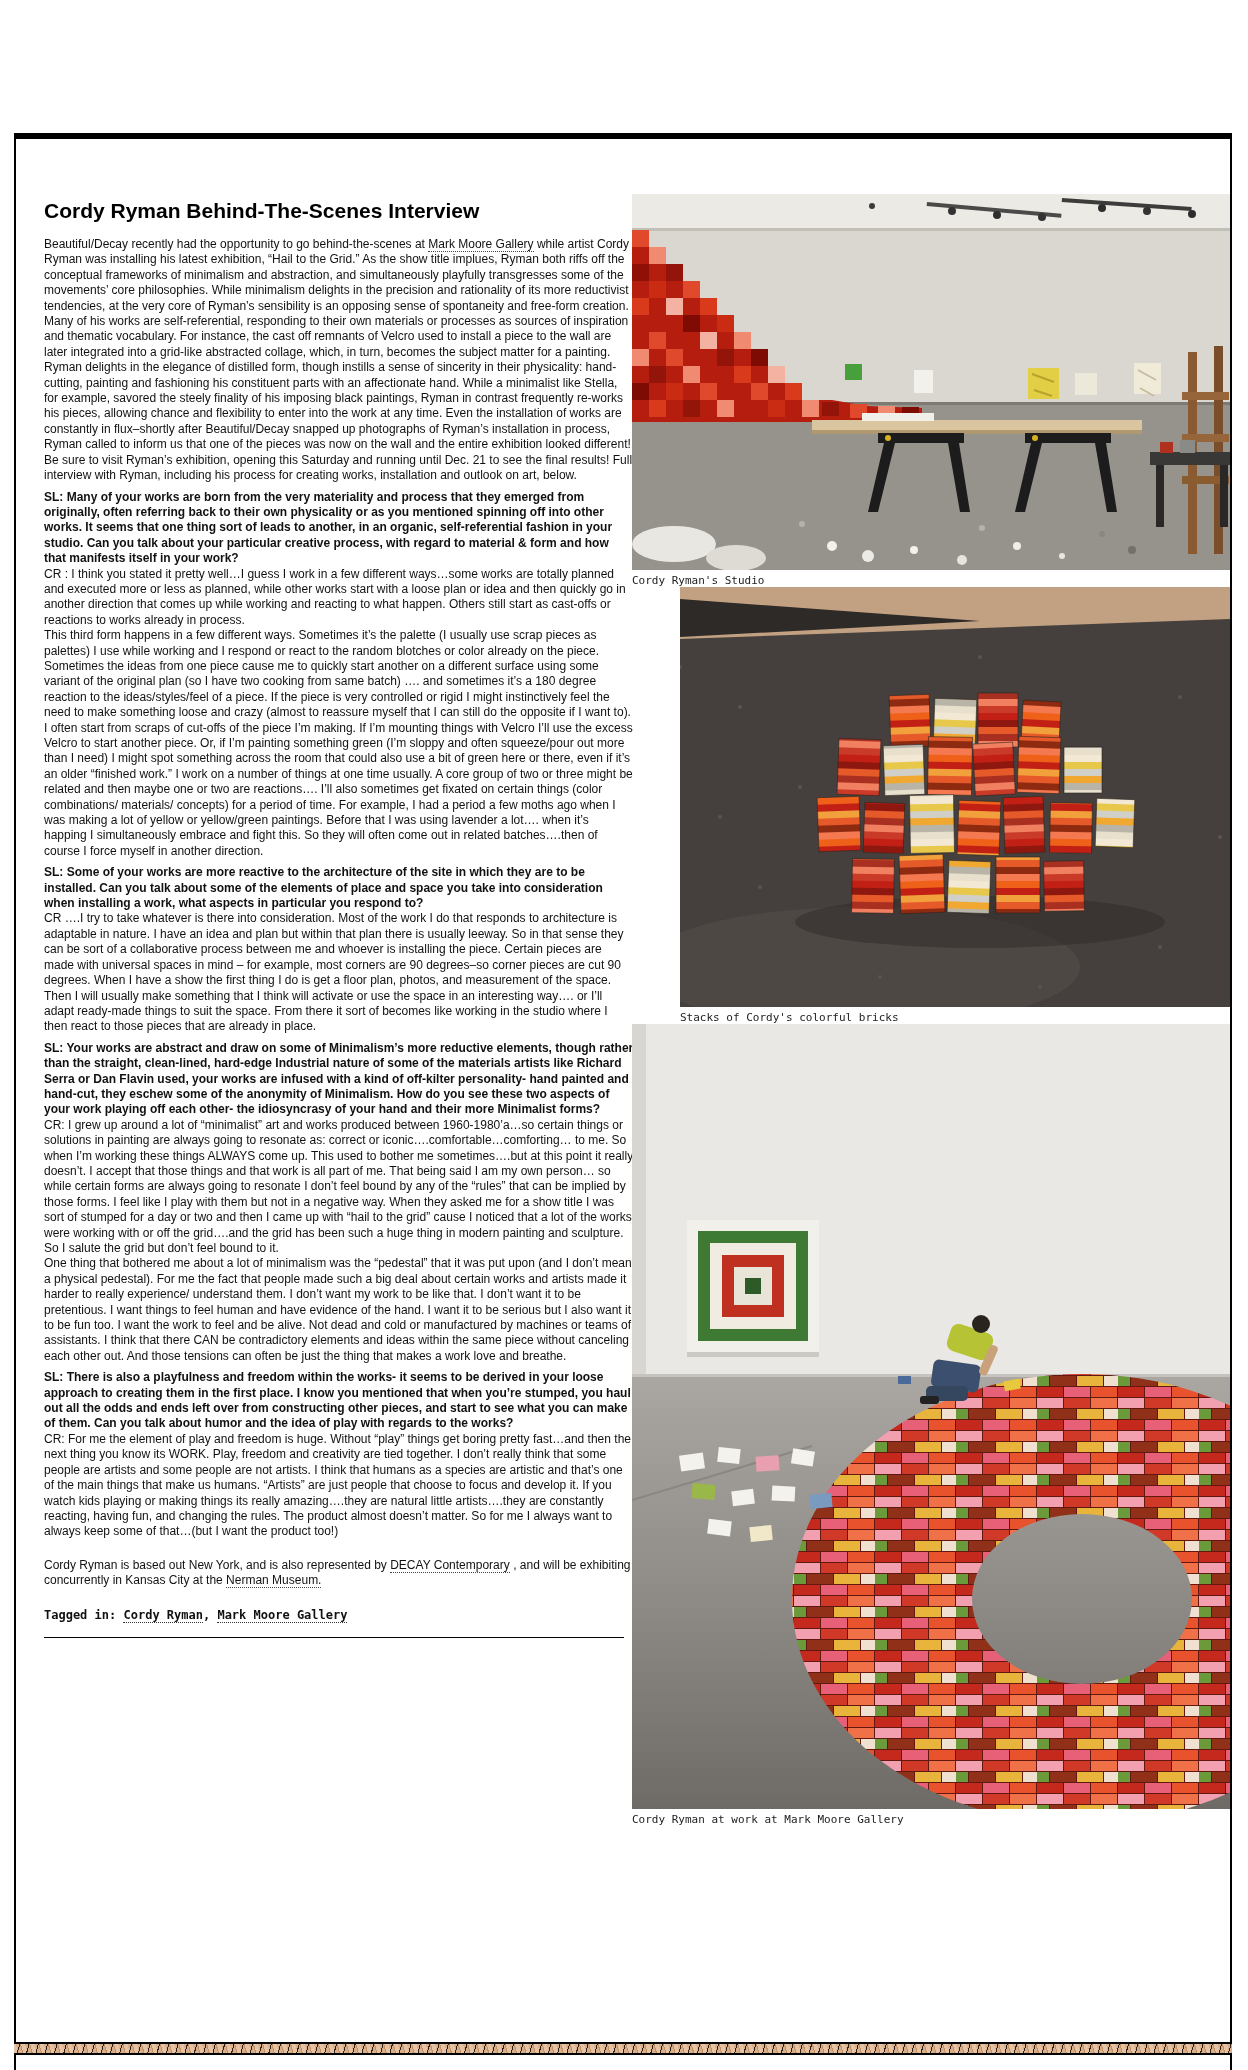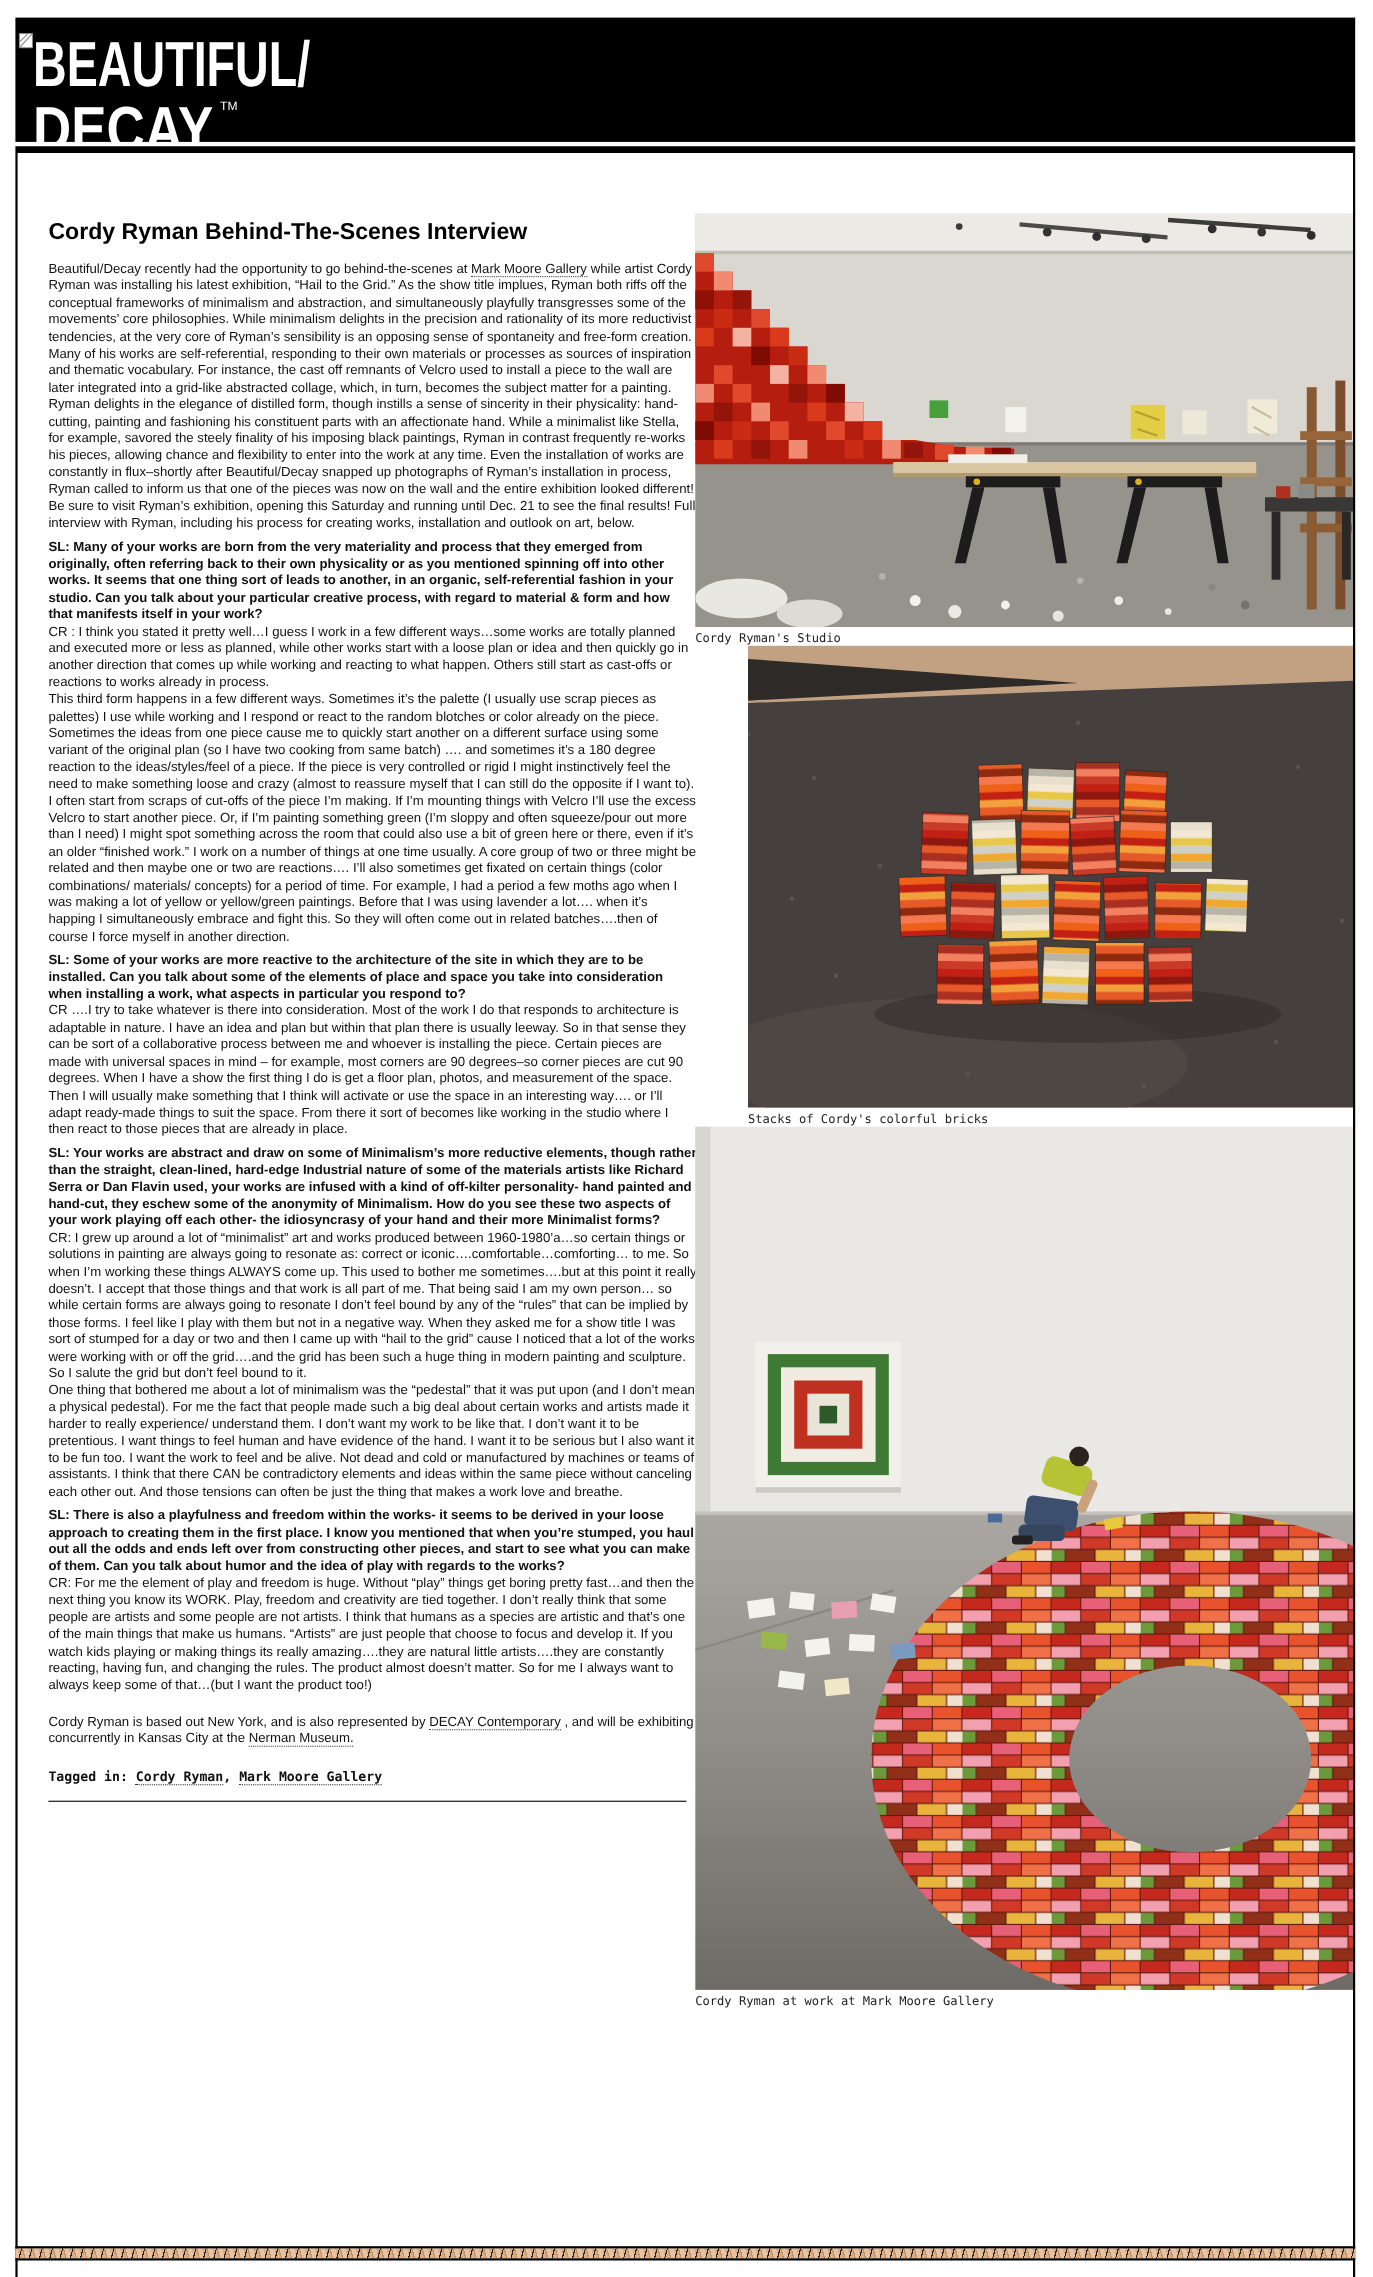--- a/index.html
+++ b/index.html
@@ -44,33 +44,20 @@
     border-top:2px solid #000;border-bottom:2px solid #000;
     background:
       repeating-linear-gradient(105deg, rgba(0,0,0,0) 0 5px, rgba(20,8,2,.85) 5px 6px, rgba(0,0,0,0) 6px 9px),
       repeating-linear-gradient(75deg, #e6c3a4 0 4px, #d9ae8a 4px 8px, #c3905f 8px 9px);}
 </style>
 </head>
 <body>
 
 <div class="page">
 
-  <div class="site-header">
-    <span class="header-icon">
-      <svg width="13" height="14" viewBox="0 0 13 14">
-        <rect x="0.5" y="0.5" width="12" height="13" fill="#fff" stroke="#888"></rect>
-        <path d="M1 13 L12 1 M1 8 L8 1" stroke="#999" stroke-width="1.2" fill="none"></path>
-      </svg>
-    </span>
-    <svg class="logo-svg" width="320" height="113" viewBox="0 0 320 113">
-      <text x="10" y="62" font-family="Liberation Sans, sans-serif" font-weight="bold" font-size="58" fill="#ffffff" textLength="252" lengthAdjust="spacingAndGlyphs">BEAUTIFUL/</text>
-      <text x="10" y="121" font-family="Liberation Sans, sans-serif" font-weight="bold" font-size="58" fill="#ffffff" textLength="164" lengthAdjust="spacingAndGlyphs">DECAY</text>
-      <text x="180" y="84" font-family="Liberation Sans, sans-serif" font-size="11" fill="#ffffff">TM</text>
-    </svg>
-  </div>
 
   <div class="article-frame">
     <span class="stray-dot">.</span>
 
     <div class="content">
       <h1 class="page-title">Cordy Ryman Behind-The-Scenes Interview</h1>
 
       <div class="text-col">
         <p class="intro-p"><span>Beautiful/Decay recently had the opportunity to go behind-the-scenes at </span><a class="lnk">Mark Moore Gallery</a><span> while artist Cordy Ryman was installing his latest exhibition, “Hail to the Grid.” As the show title implues, Ryman both riffs off the conceptual  frameworks of minimalism and abstraction, and simultaneously playfully transgresses some of the movements’ core philosophies. While minimalism delights in the precision and rationality of its more reductivist tendencies,  at the very core of Ryman’s sensibility is an opposing sense of spontaneity and free-form creation. Many of his works are self-referential, responding to their own materials or processes as sources of inspiration and thematic vocabulary. For instance, the cast off remnants of Velcro used to install a piece to the wall are later integrated into a grid-like abstracted collage, which, in turn, becomes the subject matter for a painting.  Ryman delights in the elegance of distilled form, though instills a sense of sincerity in their physicality: hand-cutting, painting and fashioning his constituent parts with an affectionate hand. While a minimalist like Stella, for example, savored the steely finality of his imposing black paintings, Ryman in contrast frequently re-works his pieces, allowing chance and flexibility to enter into the work at any time. Even the installation of works are constantly in flux–shortly after Beautiful/Decay snapped up photographs of Ryman’s installation in process, Ryman called to inform us that one of the pieces was now on the wall and the entire exhibition looked different! Be sure to visit Ryman’s exhibition, opening this Saturday and running until Dec. 21 to see the final results!  Full interview with Ryman, including his process for creating works, installation and outlook on art, below.</span></p>
 

